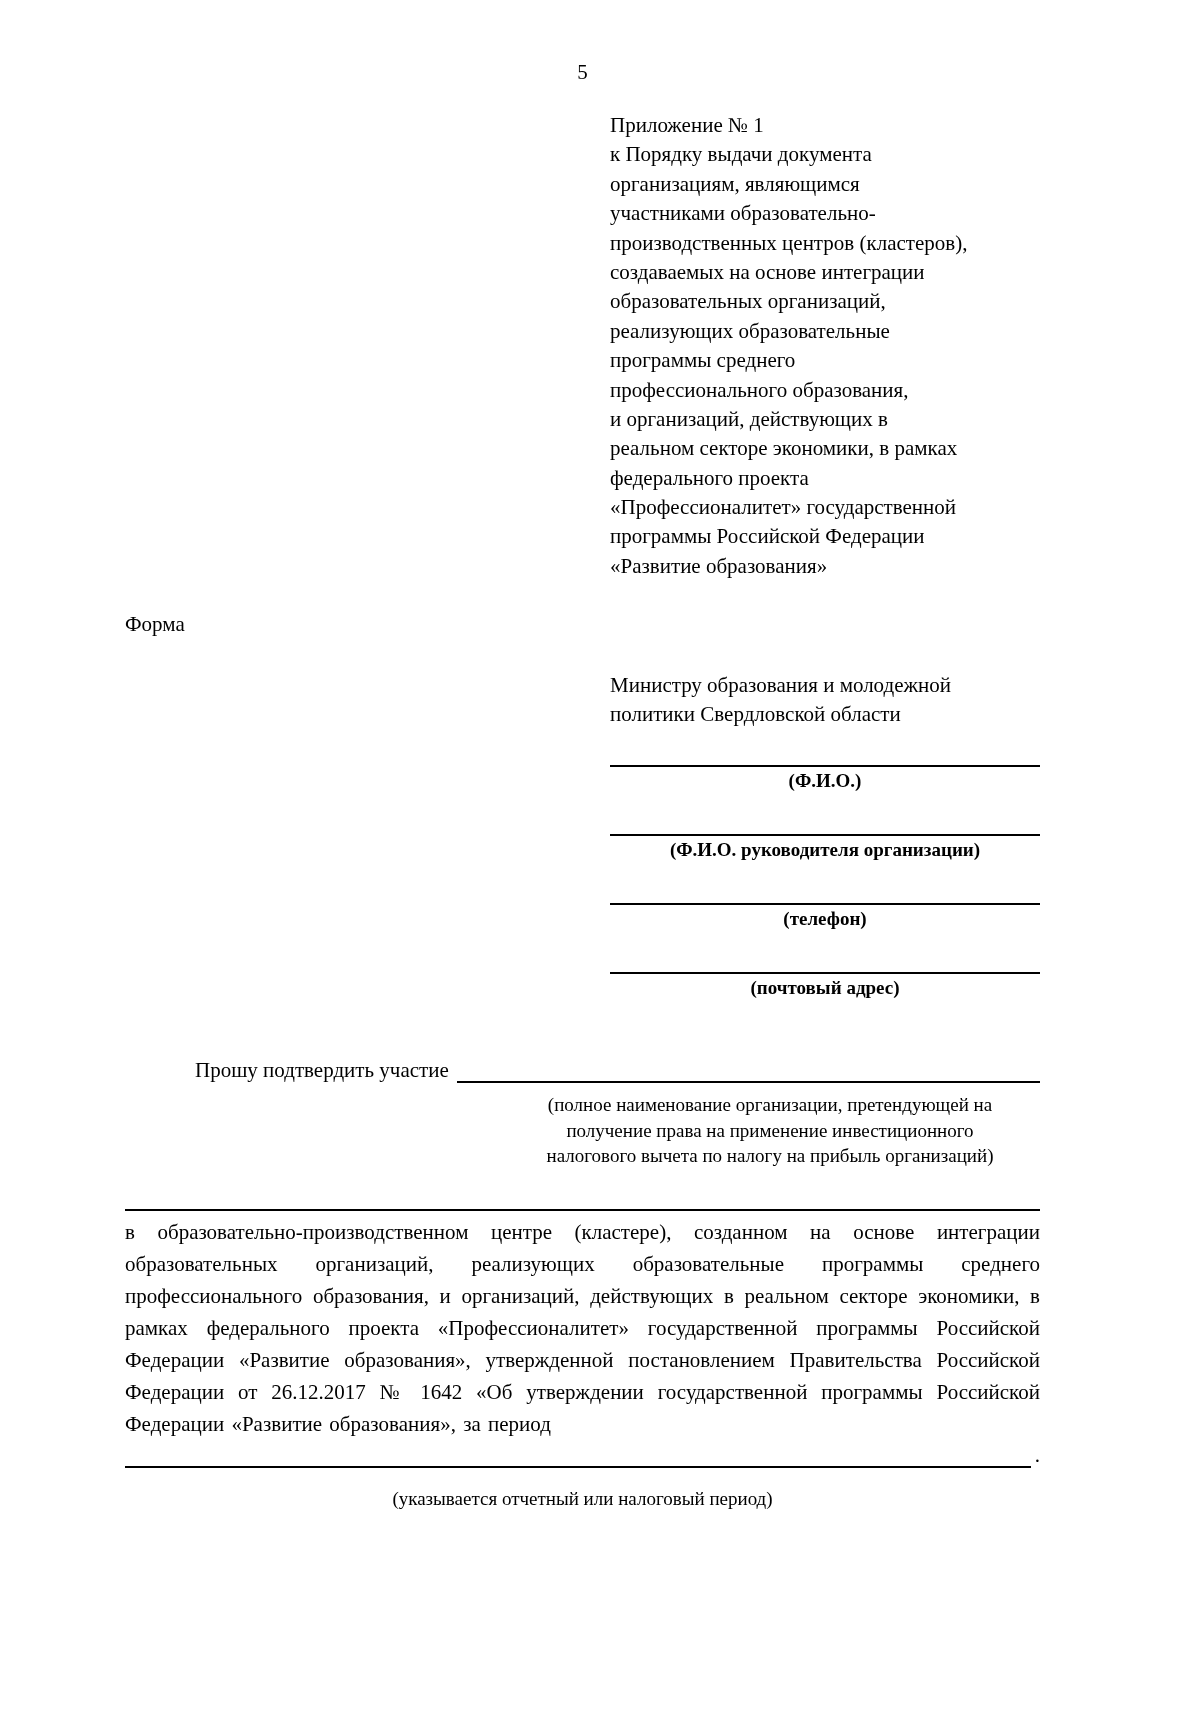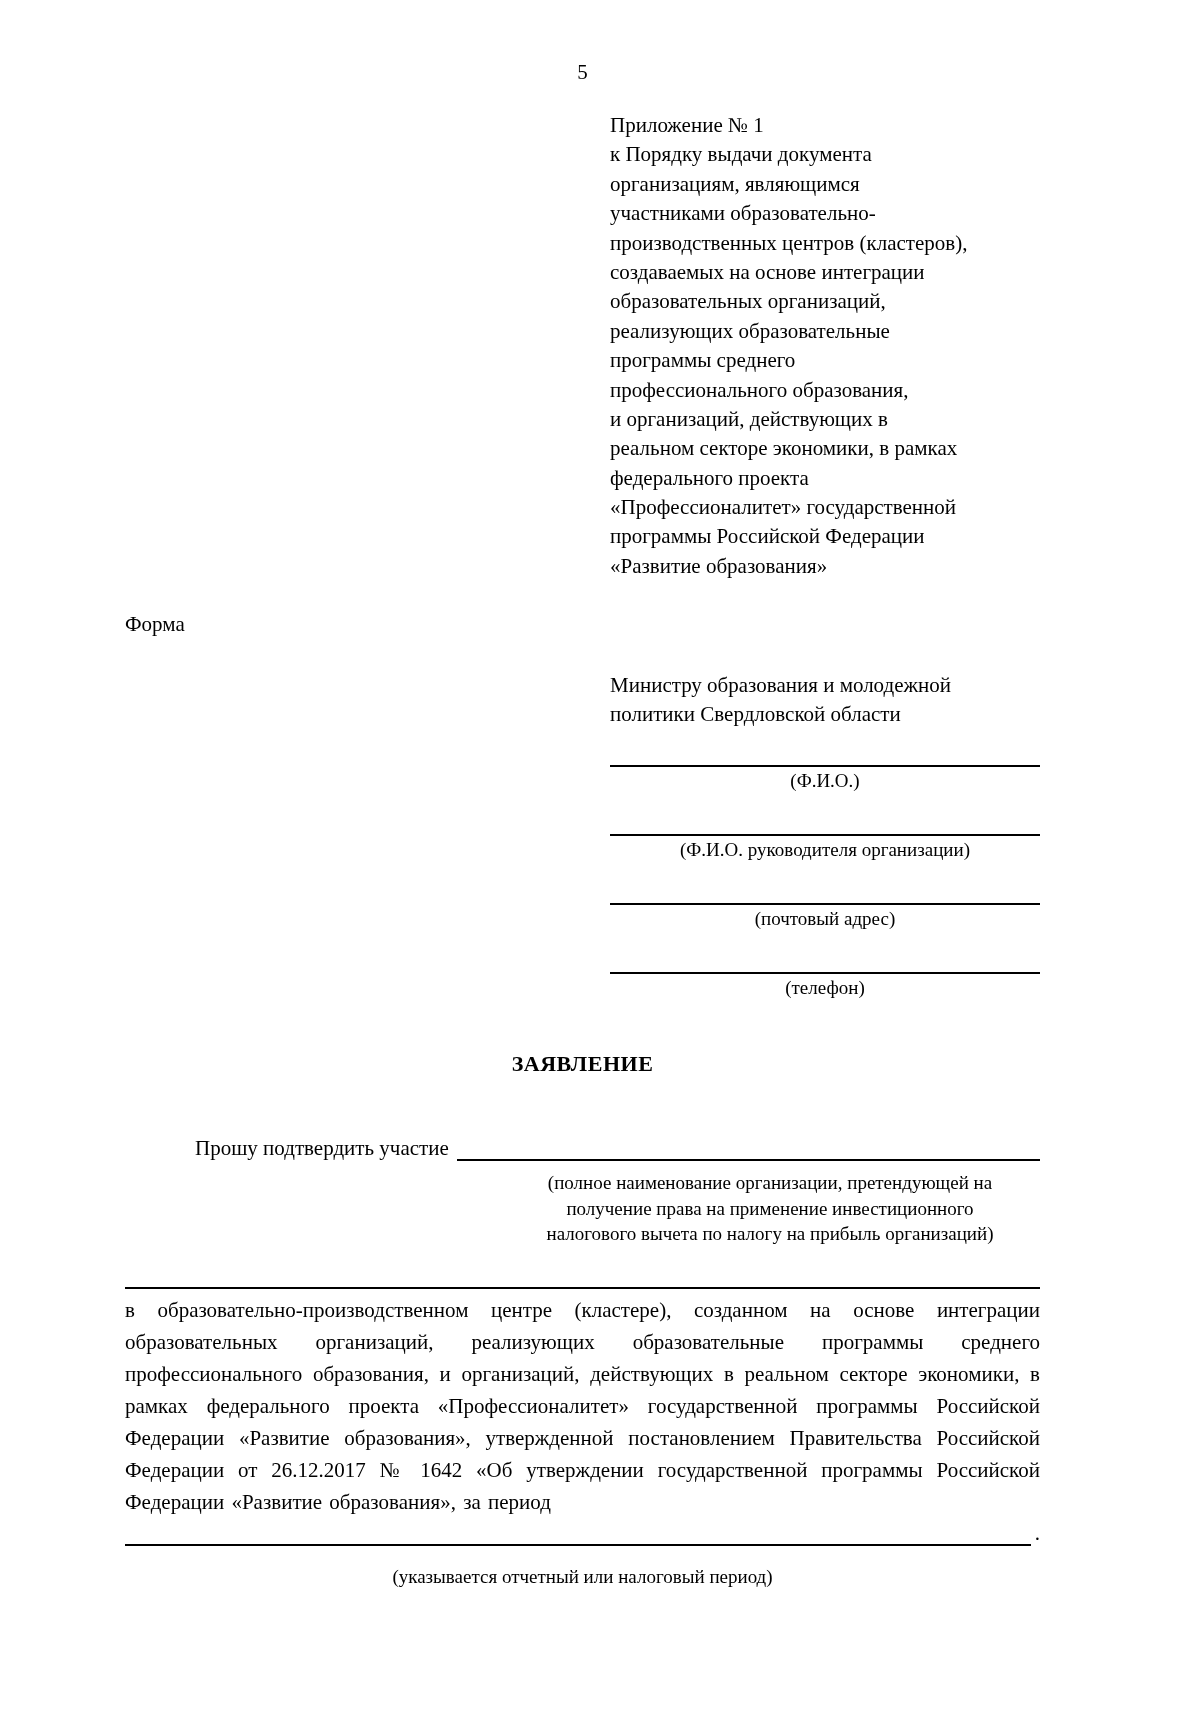--- a/index.html
+++ b/index.html
@@ -35,20 +35,21 @@
   .addressee {
     margin-left: 485px;
     margin-top: 34px;
     width: 432px;
     line-height: 1.38;
   }
   .fields {
     margin-left: 485px;
     width: 430px;
     margin-top: 6px;
+    font-weight: bold;
   }
   .blank-line {
     height: 30px;
     border-bottom: 2px solid #000;
   }
   .field-caption {
     text-align: center;
     font-size: 19px;
     padding-top: 3px;
     margin-bottom: 12px;
@@ -127,31 +128,30 @@
       <div class="field-caption">(Ф.И.О.)</div>
     </div>
 
     <div>
       <div class="blank-line"></div>
       <div class="field-caption">(Ф.И.О. руководителя организации)</div>
     </div>
 
     <div>
       <div class="blank-line"></div>
-      <div class="field-caption">(почтовый адрес)</div>
+      <div class="field-caption">(телефон)</div>
     </div>
 
     <div>
       <div class="blank-line"></div>
-      <div class="field-caption">(телефон)</div>
+      <div class="field-caption">(почтовый адрес)</div>
     </div>
 
   </div>
 
-  <div class="doc-title">ЗАЯВЛЕНИЕ</div>
 
   <div class="request-row">
     <span class="request-lead">Прошу подтвердить участие</span>
     <span class="fill-line"></span>
   </div>
 
   <div class="request-caption">(полное наименование организации, претендующей на<br>получение права на применение инвестиционного<br>налогового вычета по налогу на прибыль организаций)</div>
 
   <div style="margin-top: 14px;">
     <div class="full-blank-line"></div>

